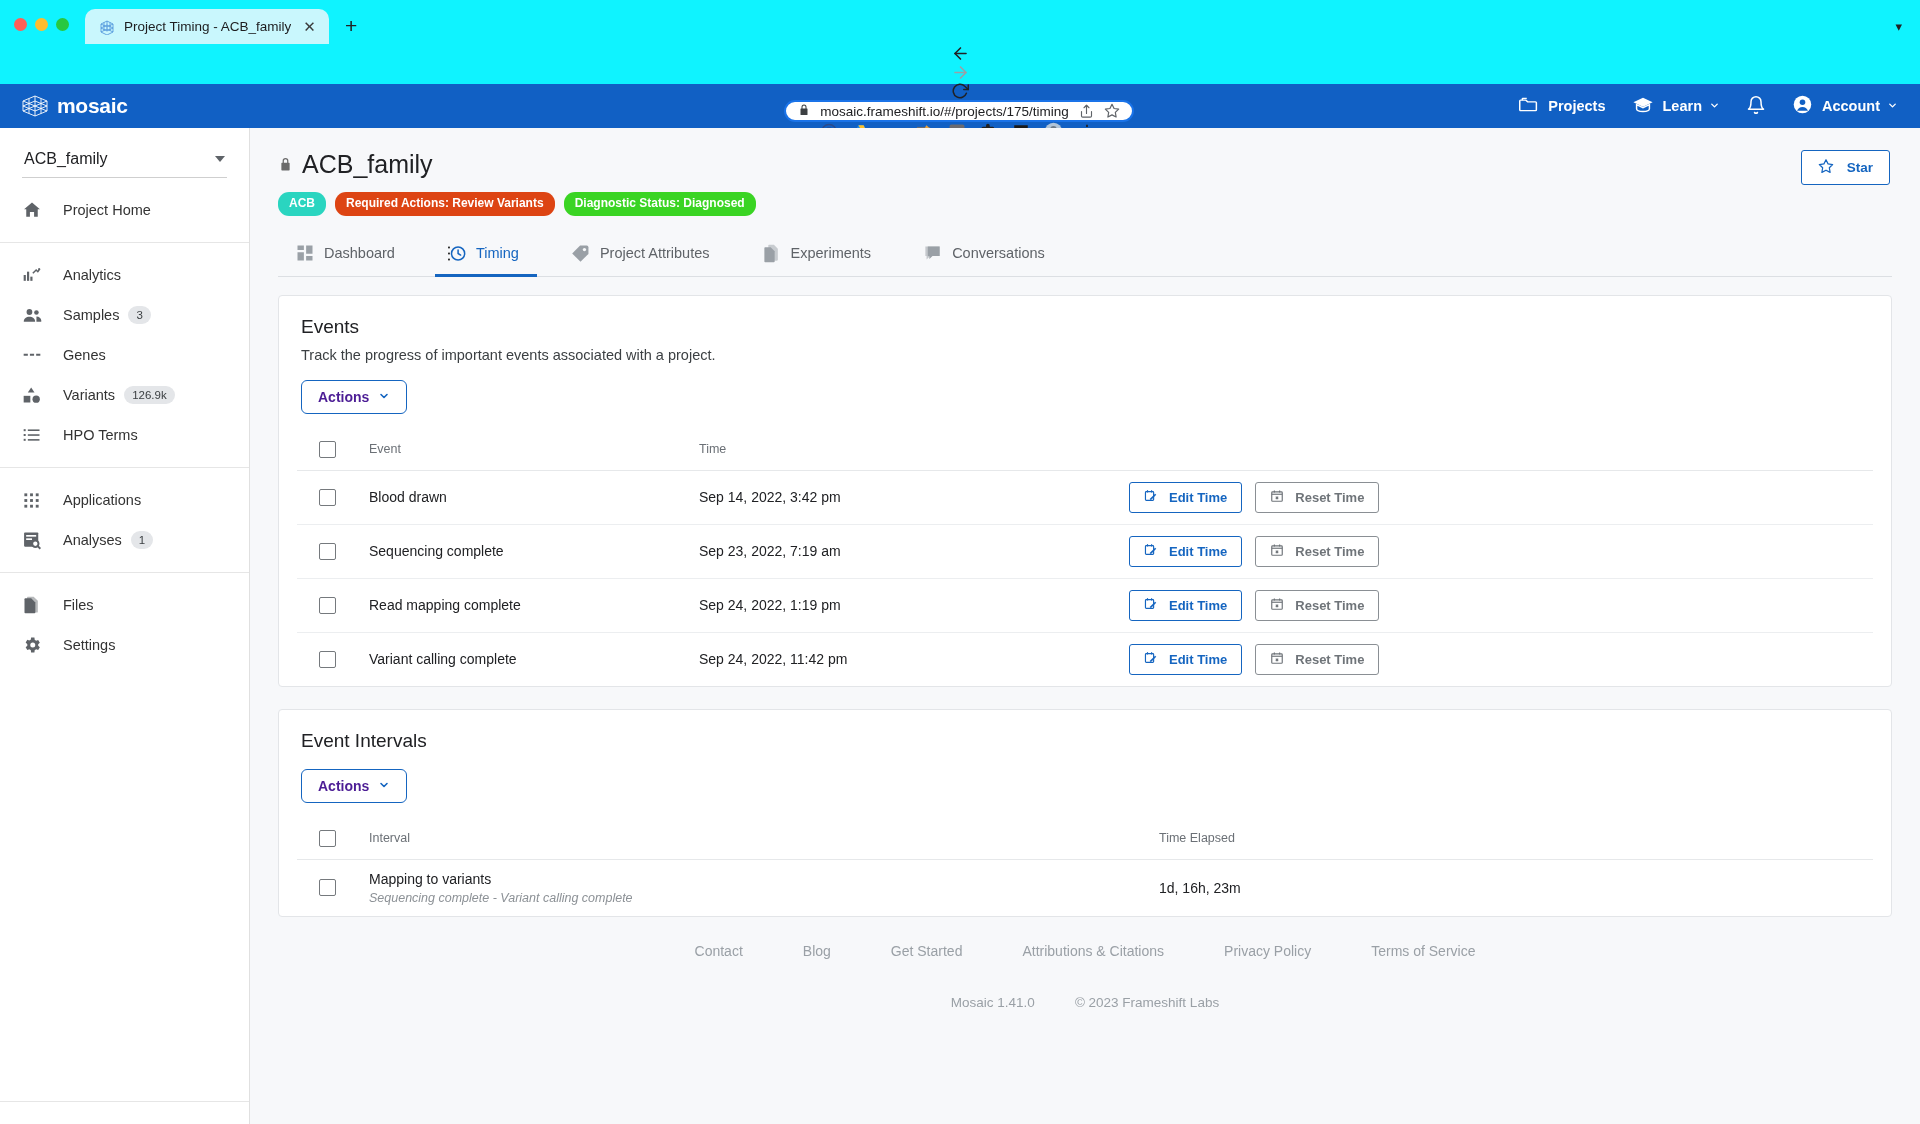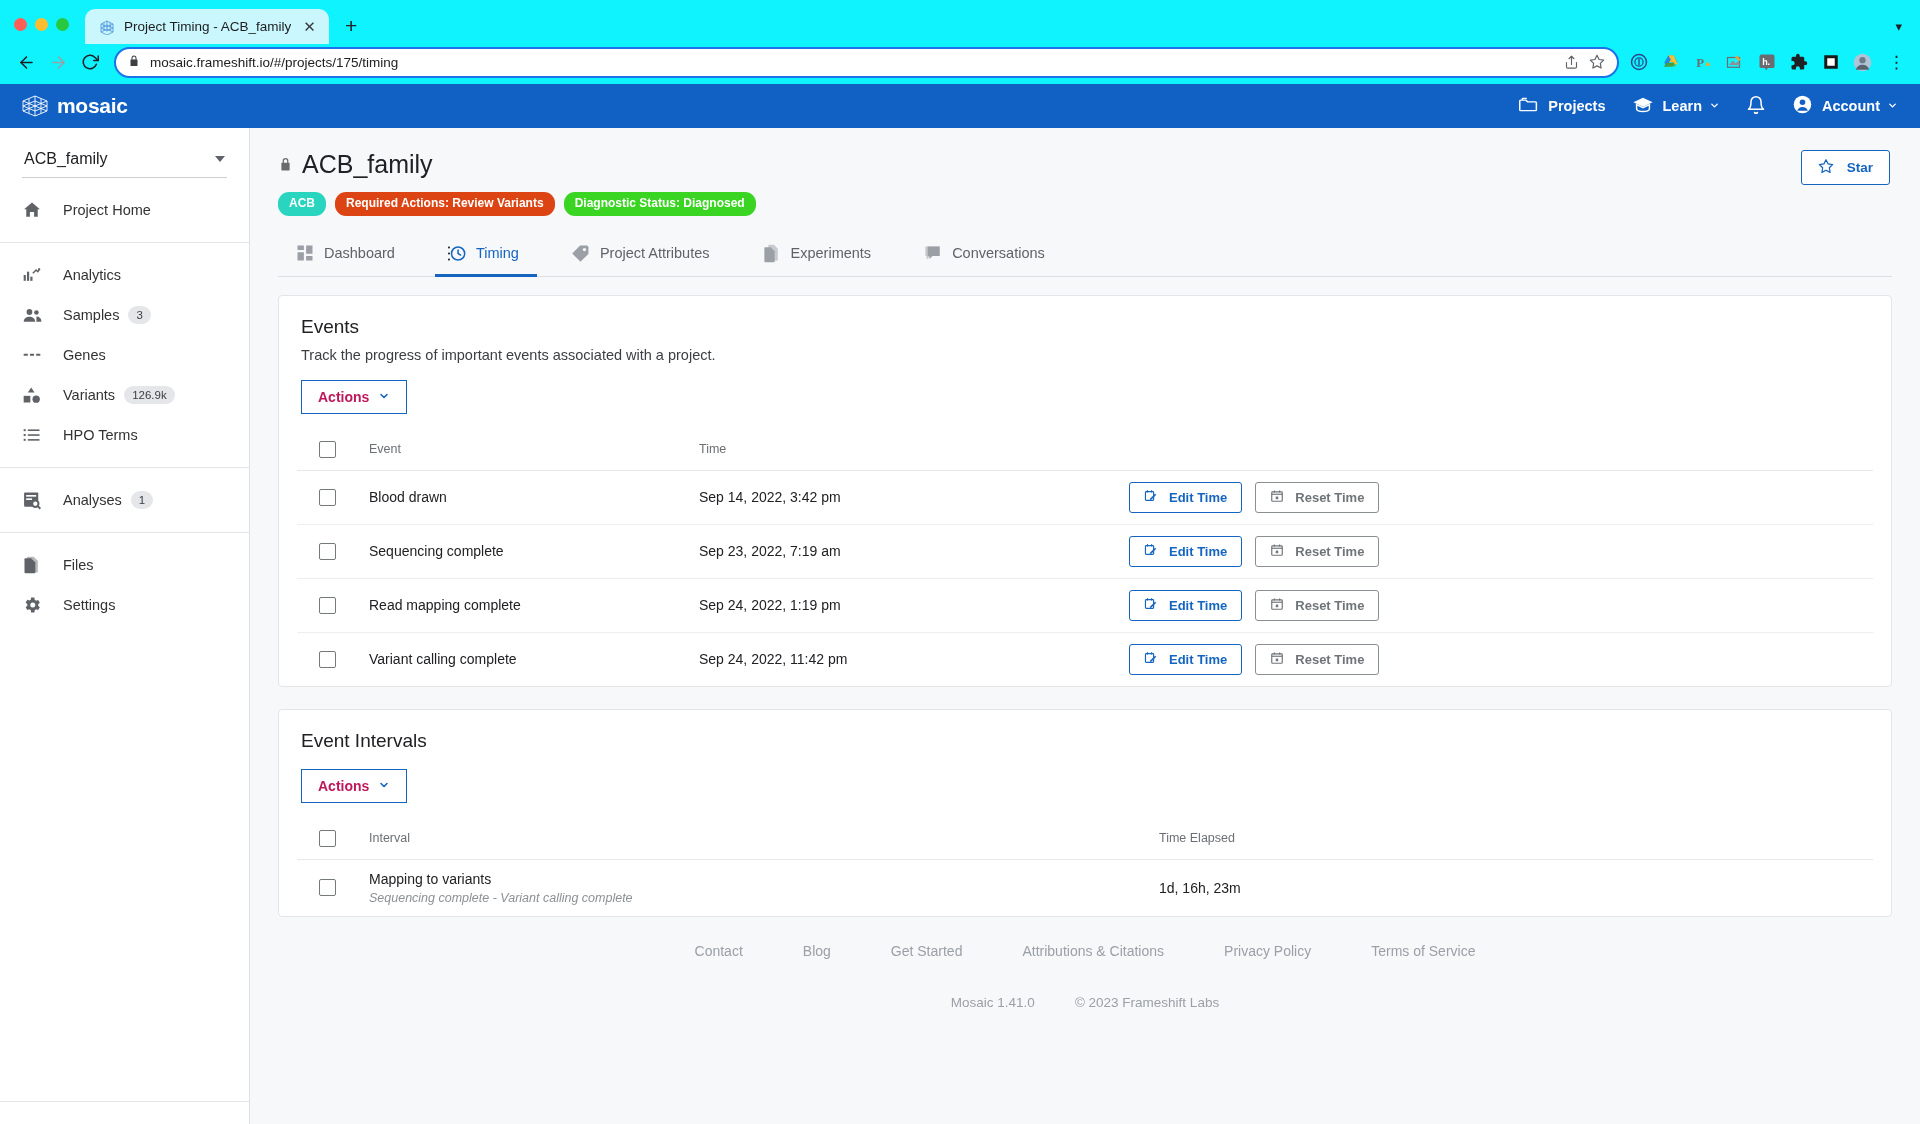--- a/index.html
+++ b/index.html
@@ -28,21 +28,21 @@
     display: block;
   }
   .tab-title {
     font-size: 13.5px; color: #1d1d1f; white-space: nowrap;
     overflow: hidden; text-overflow: ellipsis; flex: 1;
   }
   .tab-close { font-size: 15px; color: #3a3a3a; line-height: 1; padding: 0 3px; cursor: pointer; }
   .new-tab { font-size: 21px; color: #202124; margin: 0 0 8px 16px; cursor: pointer; line-height: 1; }
   .tabstrip-chevron { position: absolute; right: 18px; bottom: 10px; color: #202124; font-size: 13px; }
 
-  .toolbar { height: 40px; display: flex; align-items: center; gap: 0; padding: 0 10px 4px 10px; }
+  .toolbar { height: 40px; display: flex; align-items: center; gap: 0; padding: 0 10px 4px 10px; flex-direction: column; }
   .nav-btn { width: 32px; height: 30px; display: flex; align-items: center; justify-content: center; cursor: pointer; color: #202124; }
   .nav-btn.disabled { color: #9aa0a6; }
   .omnibox {
     flex: 1; height: 31px; background: #ffffff; border-radius: 16px;
     border: 2px solid #1a73e8;
     display: flex; align-items: center; gap: 10px; padding: 0 12px;
     margin: 0 10px 0 8px;
   }
   .omni-url { font-size: 13.5px; color: #202124; flex: 1; white-space: nowrap; overflow: hidden; }
   .omni-icon { display: flex; align-items: center; color: #5f6368; cursor: pointer; }
@@ -125,22 +125,22 @@
   .tab-item.active .tab-ico { color: #1565c0; }
 
   .content { padding: 18px 28px 0 28px; overflow: hidden; }
   .card {
     background: #fff; border: 1px solid #e3e5e8; border-radius: 4px;
     padding: 20px 18px 0 18px; margin-bottom: 22px;
   }
   .card-title { font-size: 19px; color: #202124; padding-left: 4px; }
   .card-sub { font-size: 14.5px; color: #3c4043; margin-top: 9px; padding-left: 4px; }
   .actions-btn {
-    margin: 17px 0 0 4px; border: 1px solid #1565c0; border-radius: 0; background: #fff;
-    color: #be185d; font-size: 14px; font-weight: 600;
+    margin: 17px 0 0 4px; border: 1px solid #1565c0; border-radius: 6px; background: #fff;
+    color: #4c1d95; font-size: 14px; font-weight: 600;
     padding: 8px 16px; display: inline-flex; align-items: center; gap: 9px; cursor: pointer;
   }
   .tbl { width: 100%; border-collapse: collapse; margin-top: 17px; }
   .tbl th {
     text-align: left; font-size: 12.5px; color: #6b7076; font-weight: 400;
     padding: 10px 8px 12px 8px; border-bottom: 1px solid #e6e8ea;
   }
   .tbl td { padding: 11px 8px; border-bottom: 1px solid #eceef0; font-size: 14px; color: #202124; vertical-align: middle; }
   .tbl tr:last-child td { border-bottom: none; }
   .col-check { width: 64px; padding-left: 22px !important; }
@@ -431,20 +431,38 @@
               <rect x="7" y="5.3" width="14" height="1.9"></rect>
               <rect x="7" y="11.1" width="14" height="1.9"></rect>
               <rect x="7" y="16.9" width="14" height="1.9"></rect>
             </svg>
         </span>
         <span class="side-label">HPO Terms</span>
       </div>
     </div>
 
     <div class="side-group">
+      <div class="side-item">
+        <span class="side-ico">
+          <svg width="19" height="19" viewBox="0 0 24 24" fill="#5f6368">
+              <g>
+                <rect x="3" y="3" width="3.6" height="3.6"></rect>
+                <rect x="10.2" y="3" width="3.6" height="3.6"></rect>
+                <rect x="17.4" y="3" width="3.6" height="3.6"></rect>
+                <rect x="3" y="10.2" width="3.6" height="3.6"></rect>
+                <rect x="10.2" y="10.2" width="3.6" height="3.6"></rect>
+                <rect x="17.4" y="10.2" width="3.6" height="3.6"></rect>
+                <rect x="3" y="17.4" width="3.6" height="3.6"></rect>
+                <rect x="10.2" y="17.4" width="3.6" height="3.6"></rect>
+                <rect x="17.4" y="17.4" width="3.6" height="3.6"></rect>
+              </g>
+            </svg>
+        </span>
+        <span class="side-label">Applications</span>
+      </div>
       <div class="side-item">
         <span class="side-ico">
           <svg width="20" height="20" viewBox="0 0 24 24">
               <rect x="2.5" y="3" width="17" height="17" rx="1" fill="#5f6368"></rect>
               <rect x="5" y="6" width="12" height="2" fill="#fff"></rect>
               <rect x="5" y="10" width="7" height="2" fill="#fff"></rect>
               <circle cx="16" cy="16.5" r="4" fill="none" stroke="#5f6368" stroke-width="2"></circle>
               <circle cx="16" cy="16.5" r="2.6" fill="#fff"></circle>
               <line x1="19" y1="19.5" x2="22" y2="22.5" stroke="#5f6368" stroke-width="2.2"></line>
             </svg>

